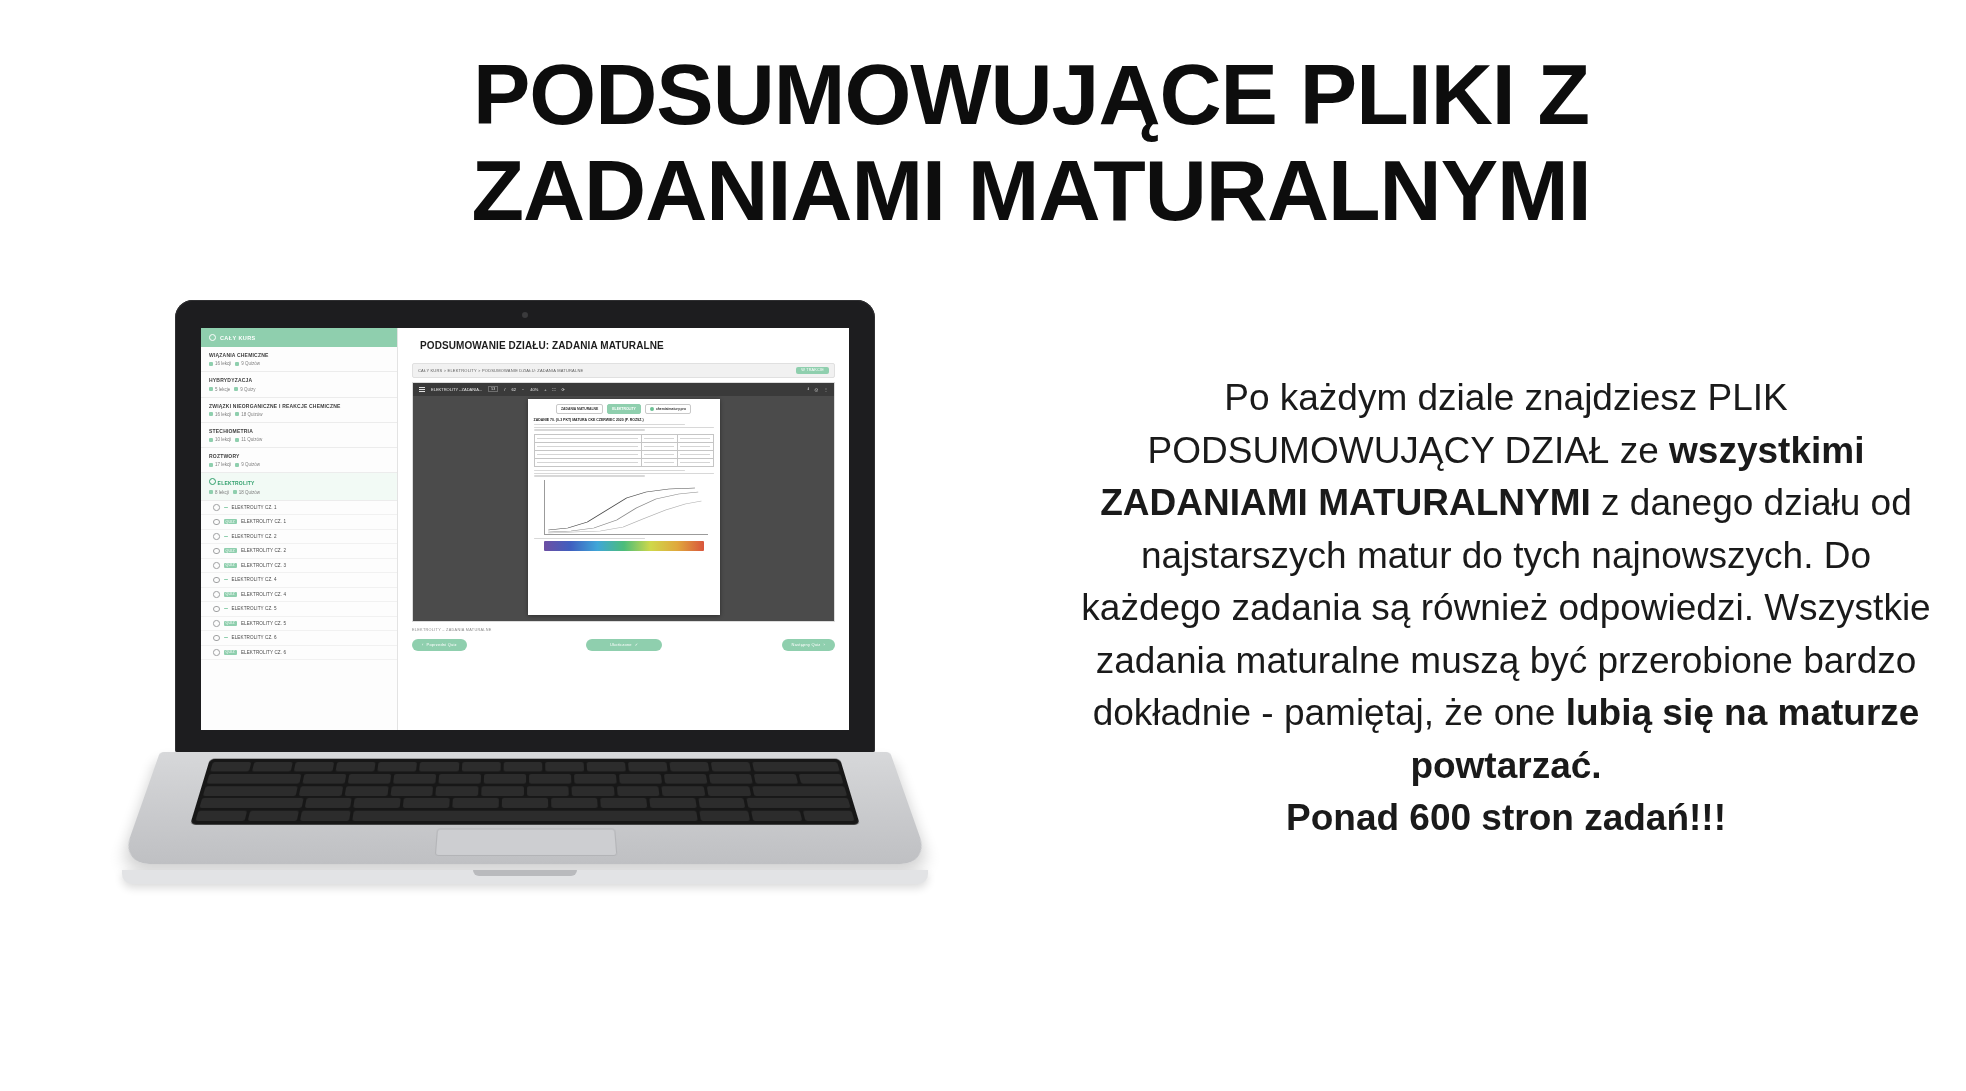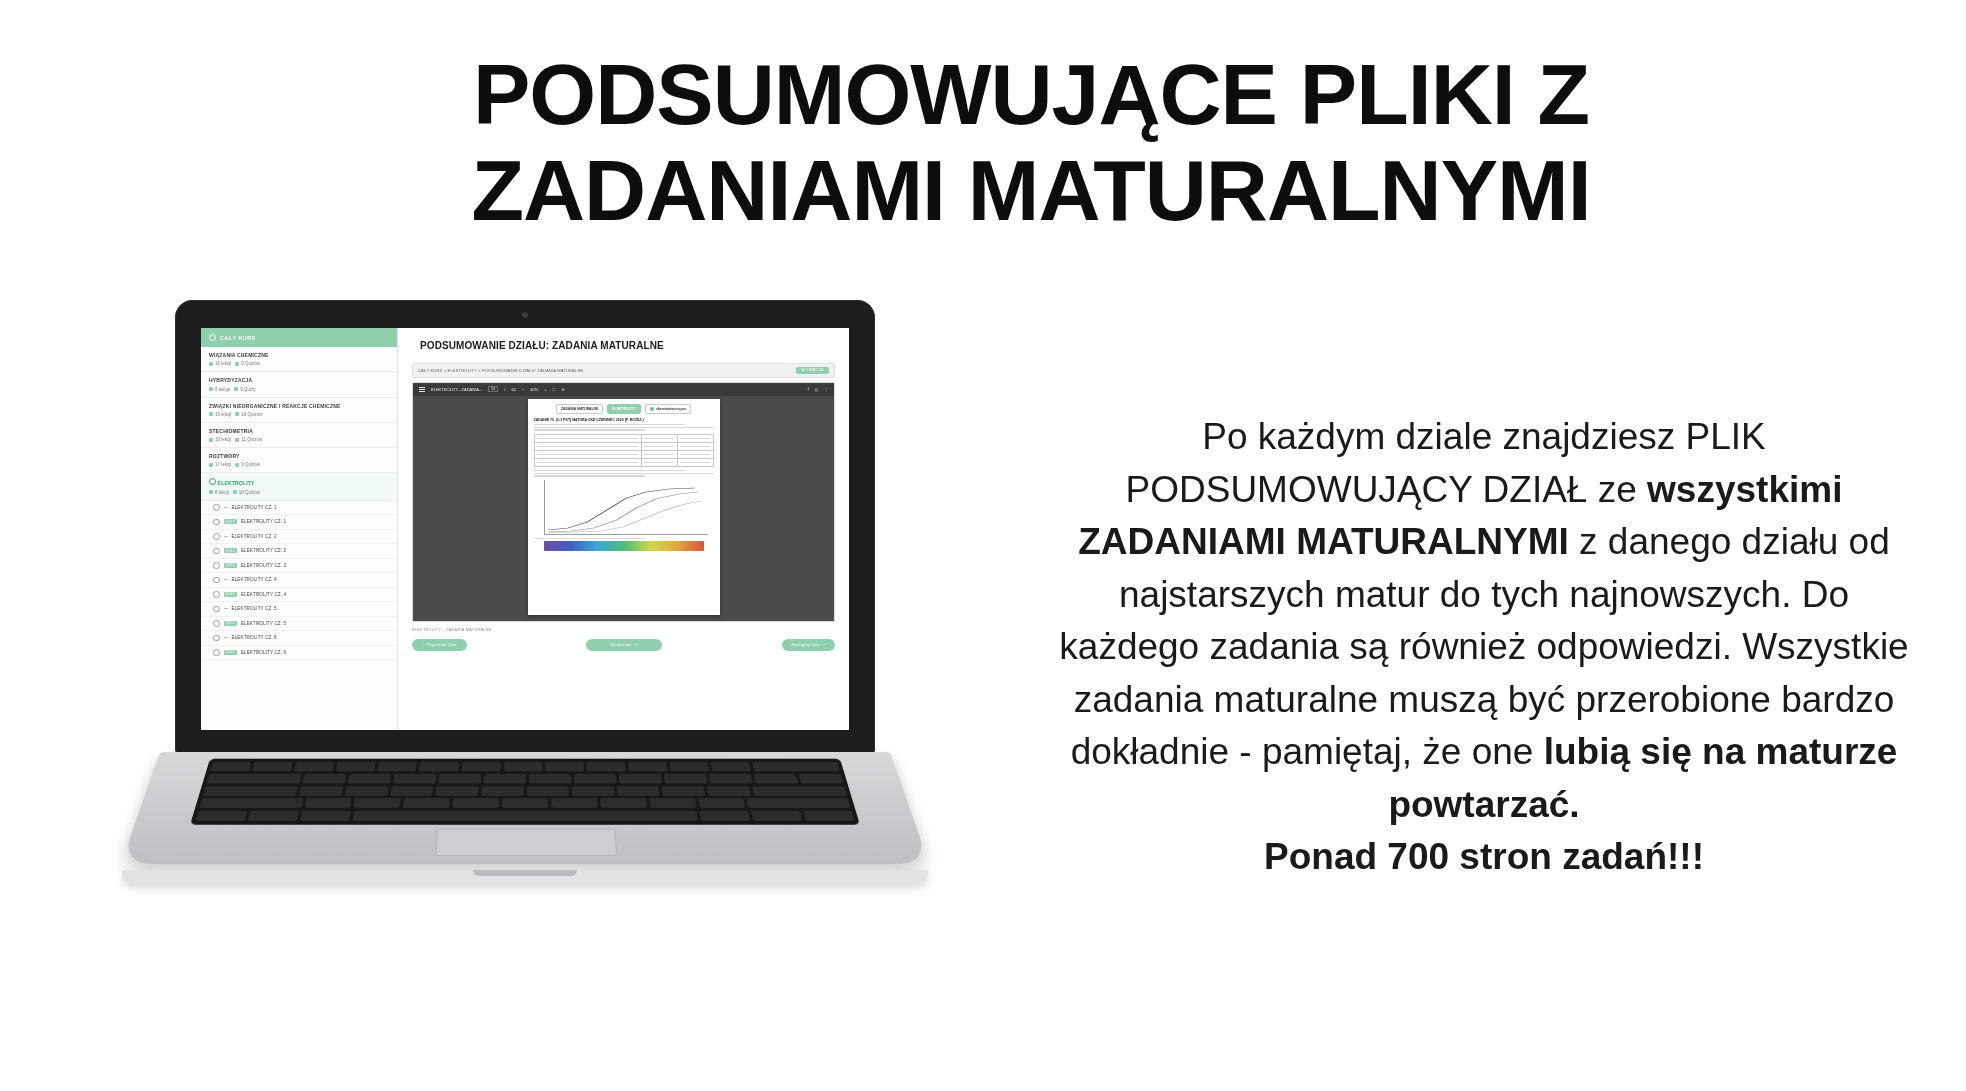--- a/index.html
+++ b/index.html
@@ -28,28 +28,27 @@
     font-weight: 800;
     letter-spacing: -1px;
     color: #0d0d0d;
     white-space: pre-line;
     padding-left: 48px;
   }
 
   
   .copy {
     position: absolute;
-    left: 1044px;
+    left: 1066px;
     top: 372px;
     width: 880px;
     text-align: center;
     font-size: 37px;
     line-height: 1.42;
     color: #1a1a1a;
-    margin-top: 39px;
   }
   .copy b { font-weight: 800; }
 
   
   .laptop {
     position: absolute;
     left: 100px;
     top: 300px;
     width: 850px;
     height: 640px;
@@ -388,21 +387,21 @@
   }
 </style>
 </head>
 <body>
 
 <div class="headline">PODSUMOWUJĄCE PLIKI Z
 ZADANIAMI MATURALNYMI</div>
 
 <div class="copy">
   <span>Po każdym dziale znajdziesz PLIK PODSUMOWUJĄCY DZIAŁ ze </span><b>wszystkimi ZADANIAMI MATURALNYMI</b><span> z danego działu od najstarszych matur do tych najnowszych. Do każdego zadania są również odpowiedzi. Wszystkie zadania maturalne muszą być przerobione bardzo dokładnie - pamiętaj, że one </span><b>lubią się na maturze powtarzać.</b><br>
-  <b>Ponad 700 stron zadań!!!</b>
+  <b>Ponad 600 stron zadań!!!</b>
 </div>
 
 <div class="laptop">
 
   <div class="lid">
     <div class="camera"></div>
 
     <div class="screen">
       <div class="app">
 

